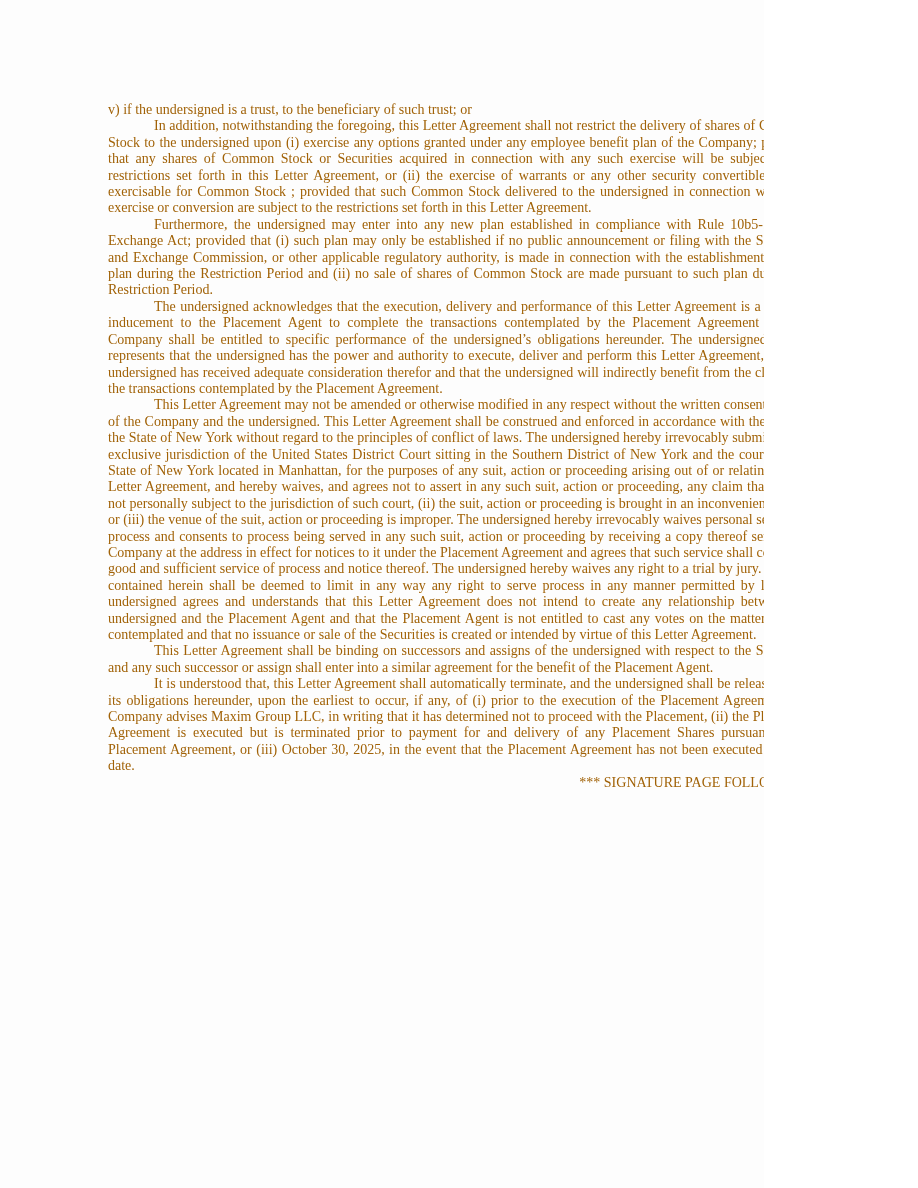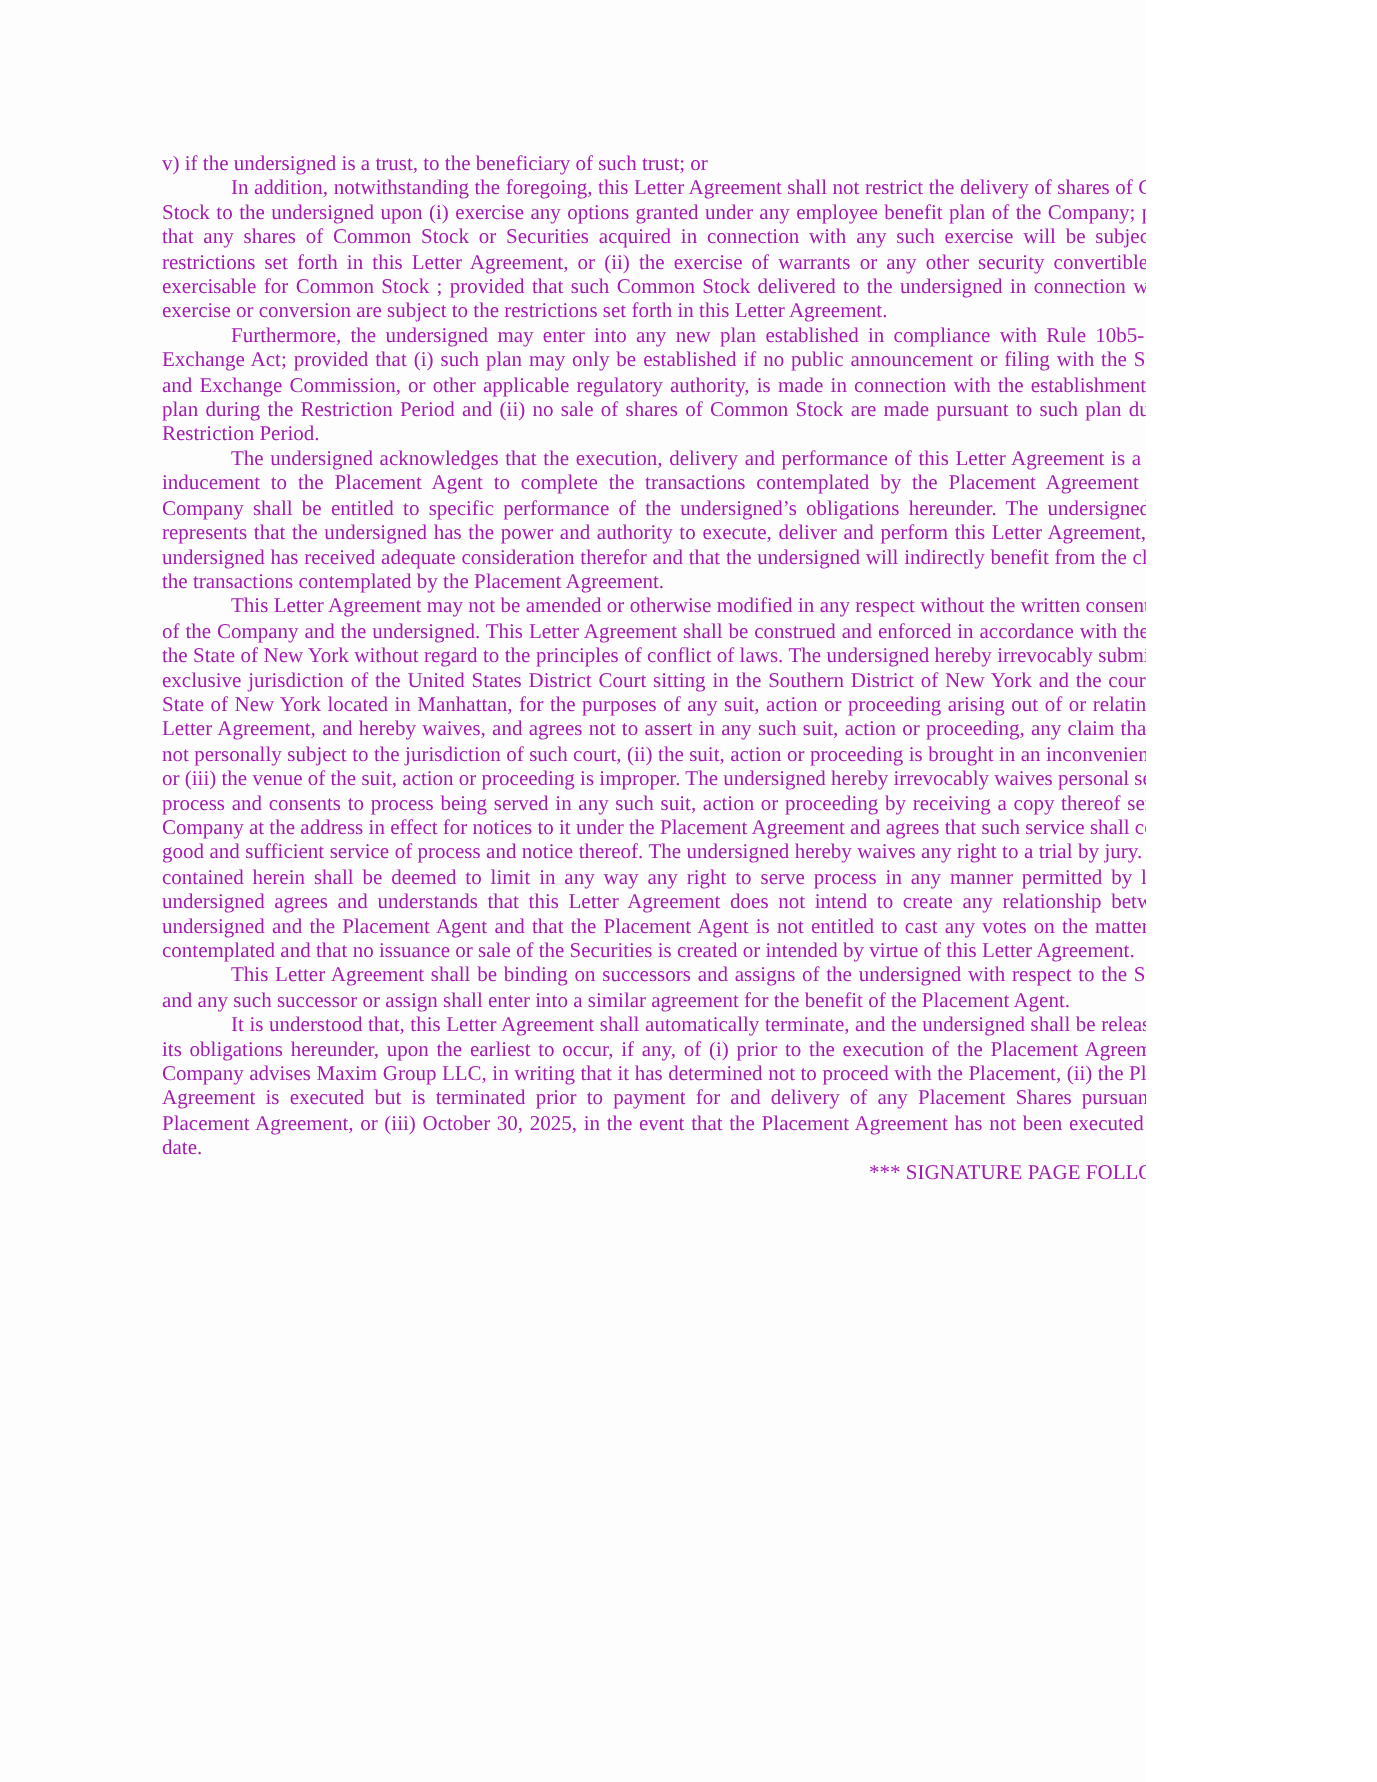--- a/index.html
+++ b/index.html
@@ -7,21 +7,21 @@
     padding: 0;
     background: #ffffff;
   }
   .page {
     position: relative;
     width: 764px;
     height: 1188px;
     background: #fdfdfd;
     overflow: hidden;
     font-family: "Liberation Serif", serif;
-    color: #a21caf;
+    color: #a16207;
   }
   .content {
     position: absolute;
     left: 108px;
     top: 102px;
     width: 703px;
     font-size: 14px;
     line-height: 16.4px;
   }
   .content p {

